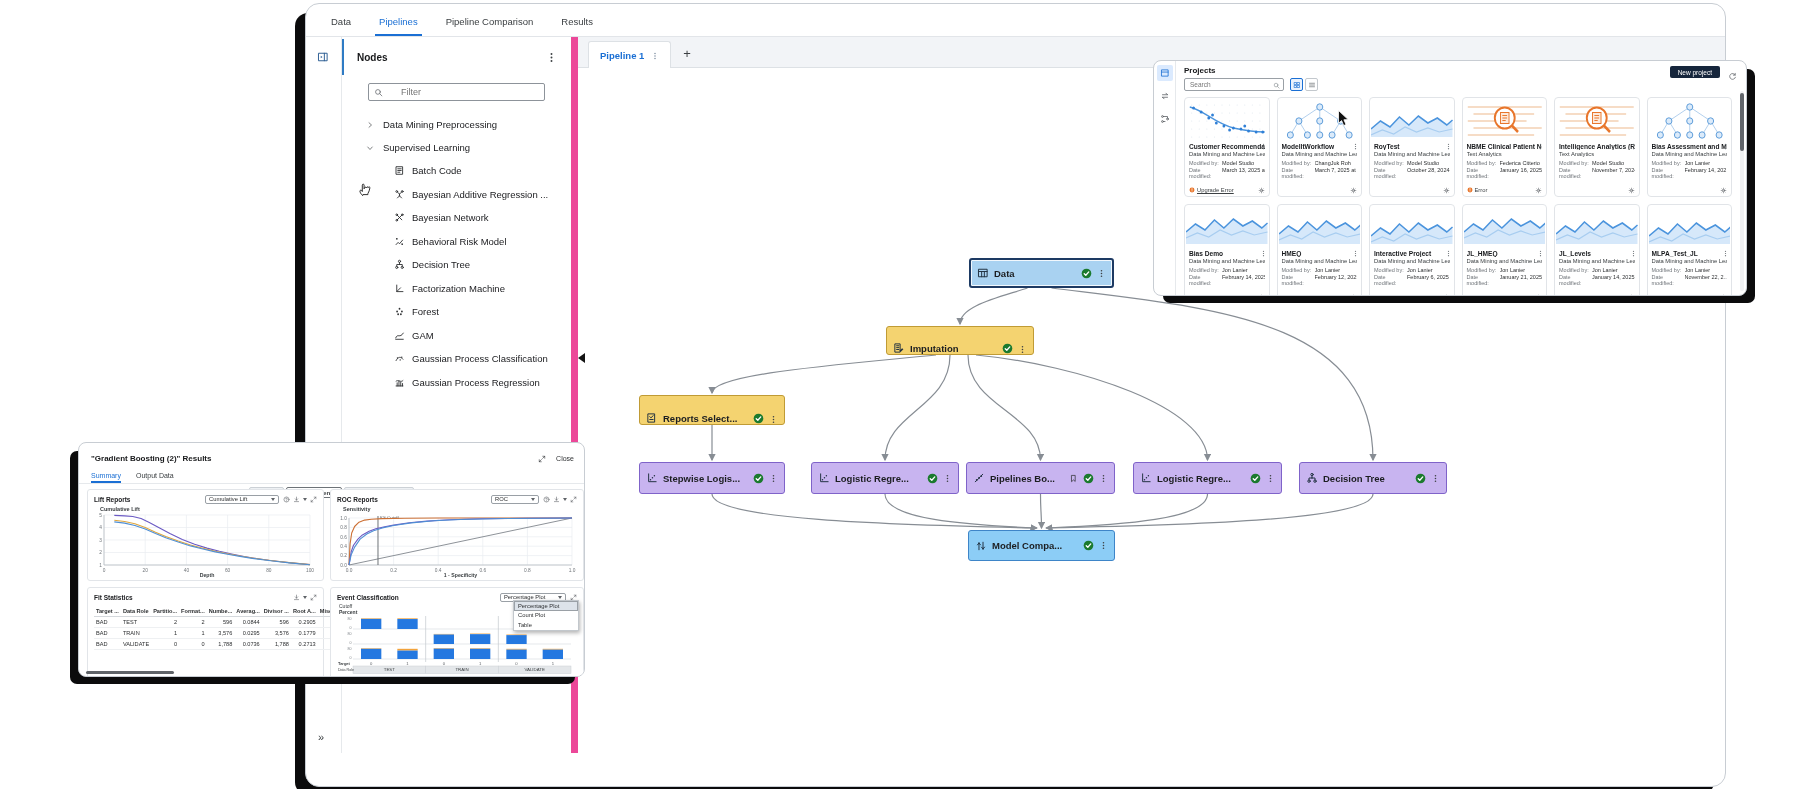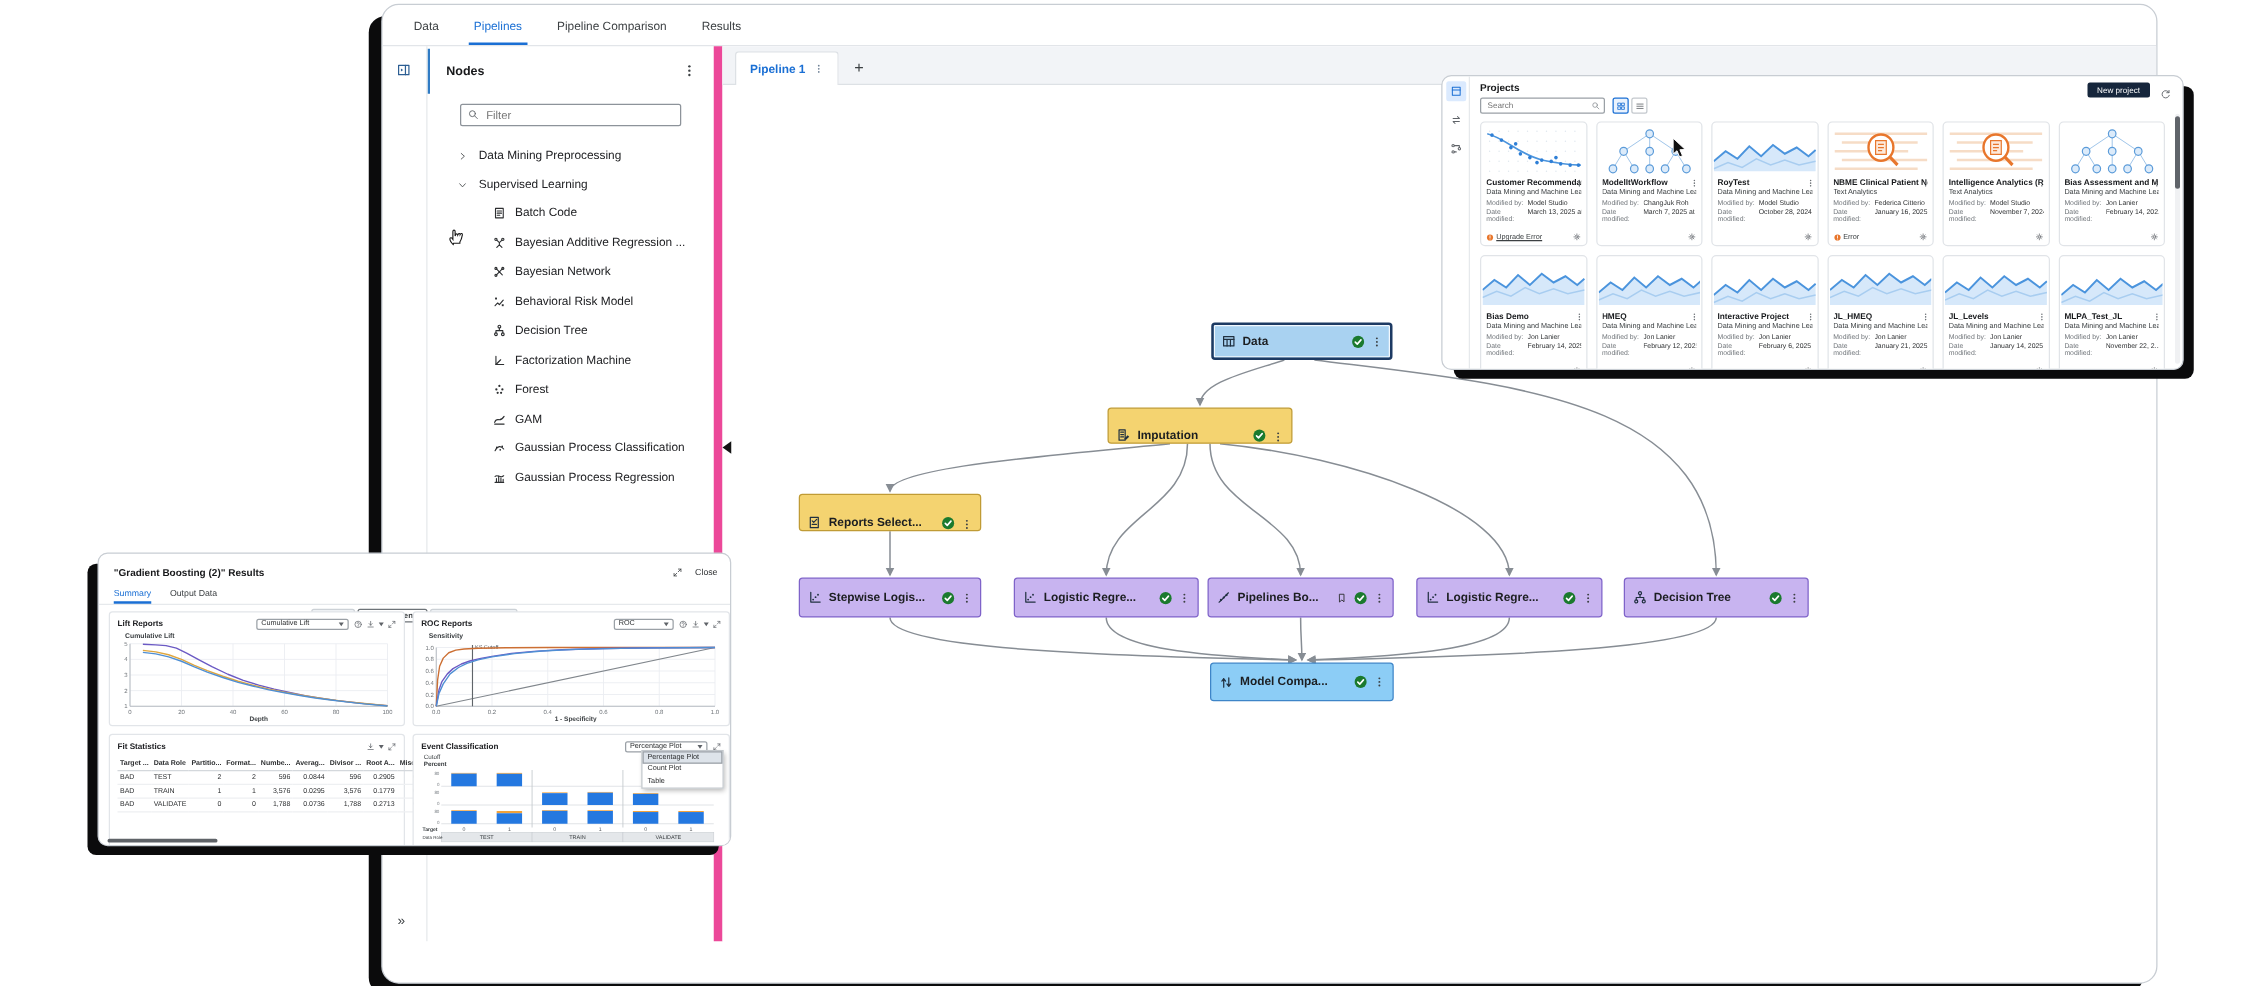--- a/index.html
+++ b/index.html
@@ -21,21 +21,21 @@
   .icon-strip{width:35px;position:relative;}
   .strip-top{position:absolute;top:10px;left:11px;color:#2c5e93;}
   .strip-bottom{position:absolute;bottom:10px;left:12px;font-size:11px;color:#3c4043;}
 
   .nodes-panel{width:237px;border-left:1px solid #e6e9ec;border-right:7px solid #ec4899;position:relative;
     display:flex;flex-direction:column;overflow:hidden;}
   .panel-accent{position:absolute;left:0;top:2px;width:2px;height:36px;background:#2f7bc4;}
   .np-head{display:flex;align-items:center;padding:11px 14px 0 15px;}
   .np-title{font-size:10px;font-weight:bold;color:#17181a;flex:1;}
   .np-filter{margin:17px 26px 0 26px;height:18px;border:1px solid #8d939a;border-radius:2px;
-    display:flex;align-items:center;padding:0 5px;gap:4px;color:#5f6368;background:#fff;}
+    display:flex;align-items:center;padding:0 5px;gap:16px;color:#5f6368;background:#fff;}
   .np-filter input{border:none;outline:none;width:100%;font-size:9px;font-family:inherit;color:#202124;background:transparent;}
   .np-tree{margin-top:12px;font-size:9.5px;color:#202124;}
   .tgroup{height:23px;display:flex;align-items:center;padding-left:24px;gap:9px;position:relative;}
   .titem{height:23.5px;display:flex;align-items:center;padding-left:52px;gap:7px;white-space:nowrap;overflow:hidden;}
   .tspacer{height:244px;}
   .resize-marker{position:absolute;left:0;top:316px;width:0;height:0;border-top:5px solid transparent;
     border-bottom:5px solid transparent;border-right:7px solid #141414;z-index:5;}
 
   .canvas-col{flex:1;display:flex;flex-direction:column;position:relative;background:#fff;}
   .pl-tabbar{height:31px;background:#f2f4f7;border-bottom:1px solid #dde1e5;display:flex;align-items:flex-end;padding-left:10px;}

